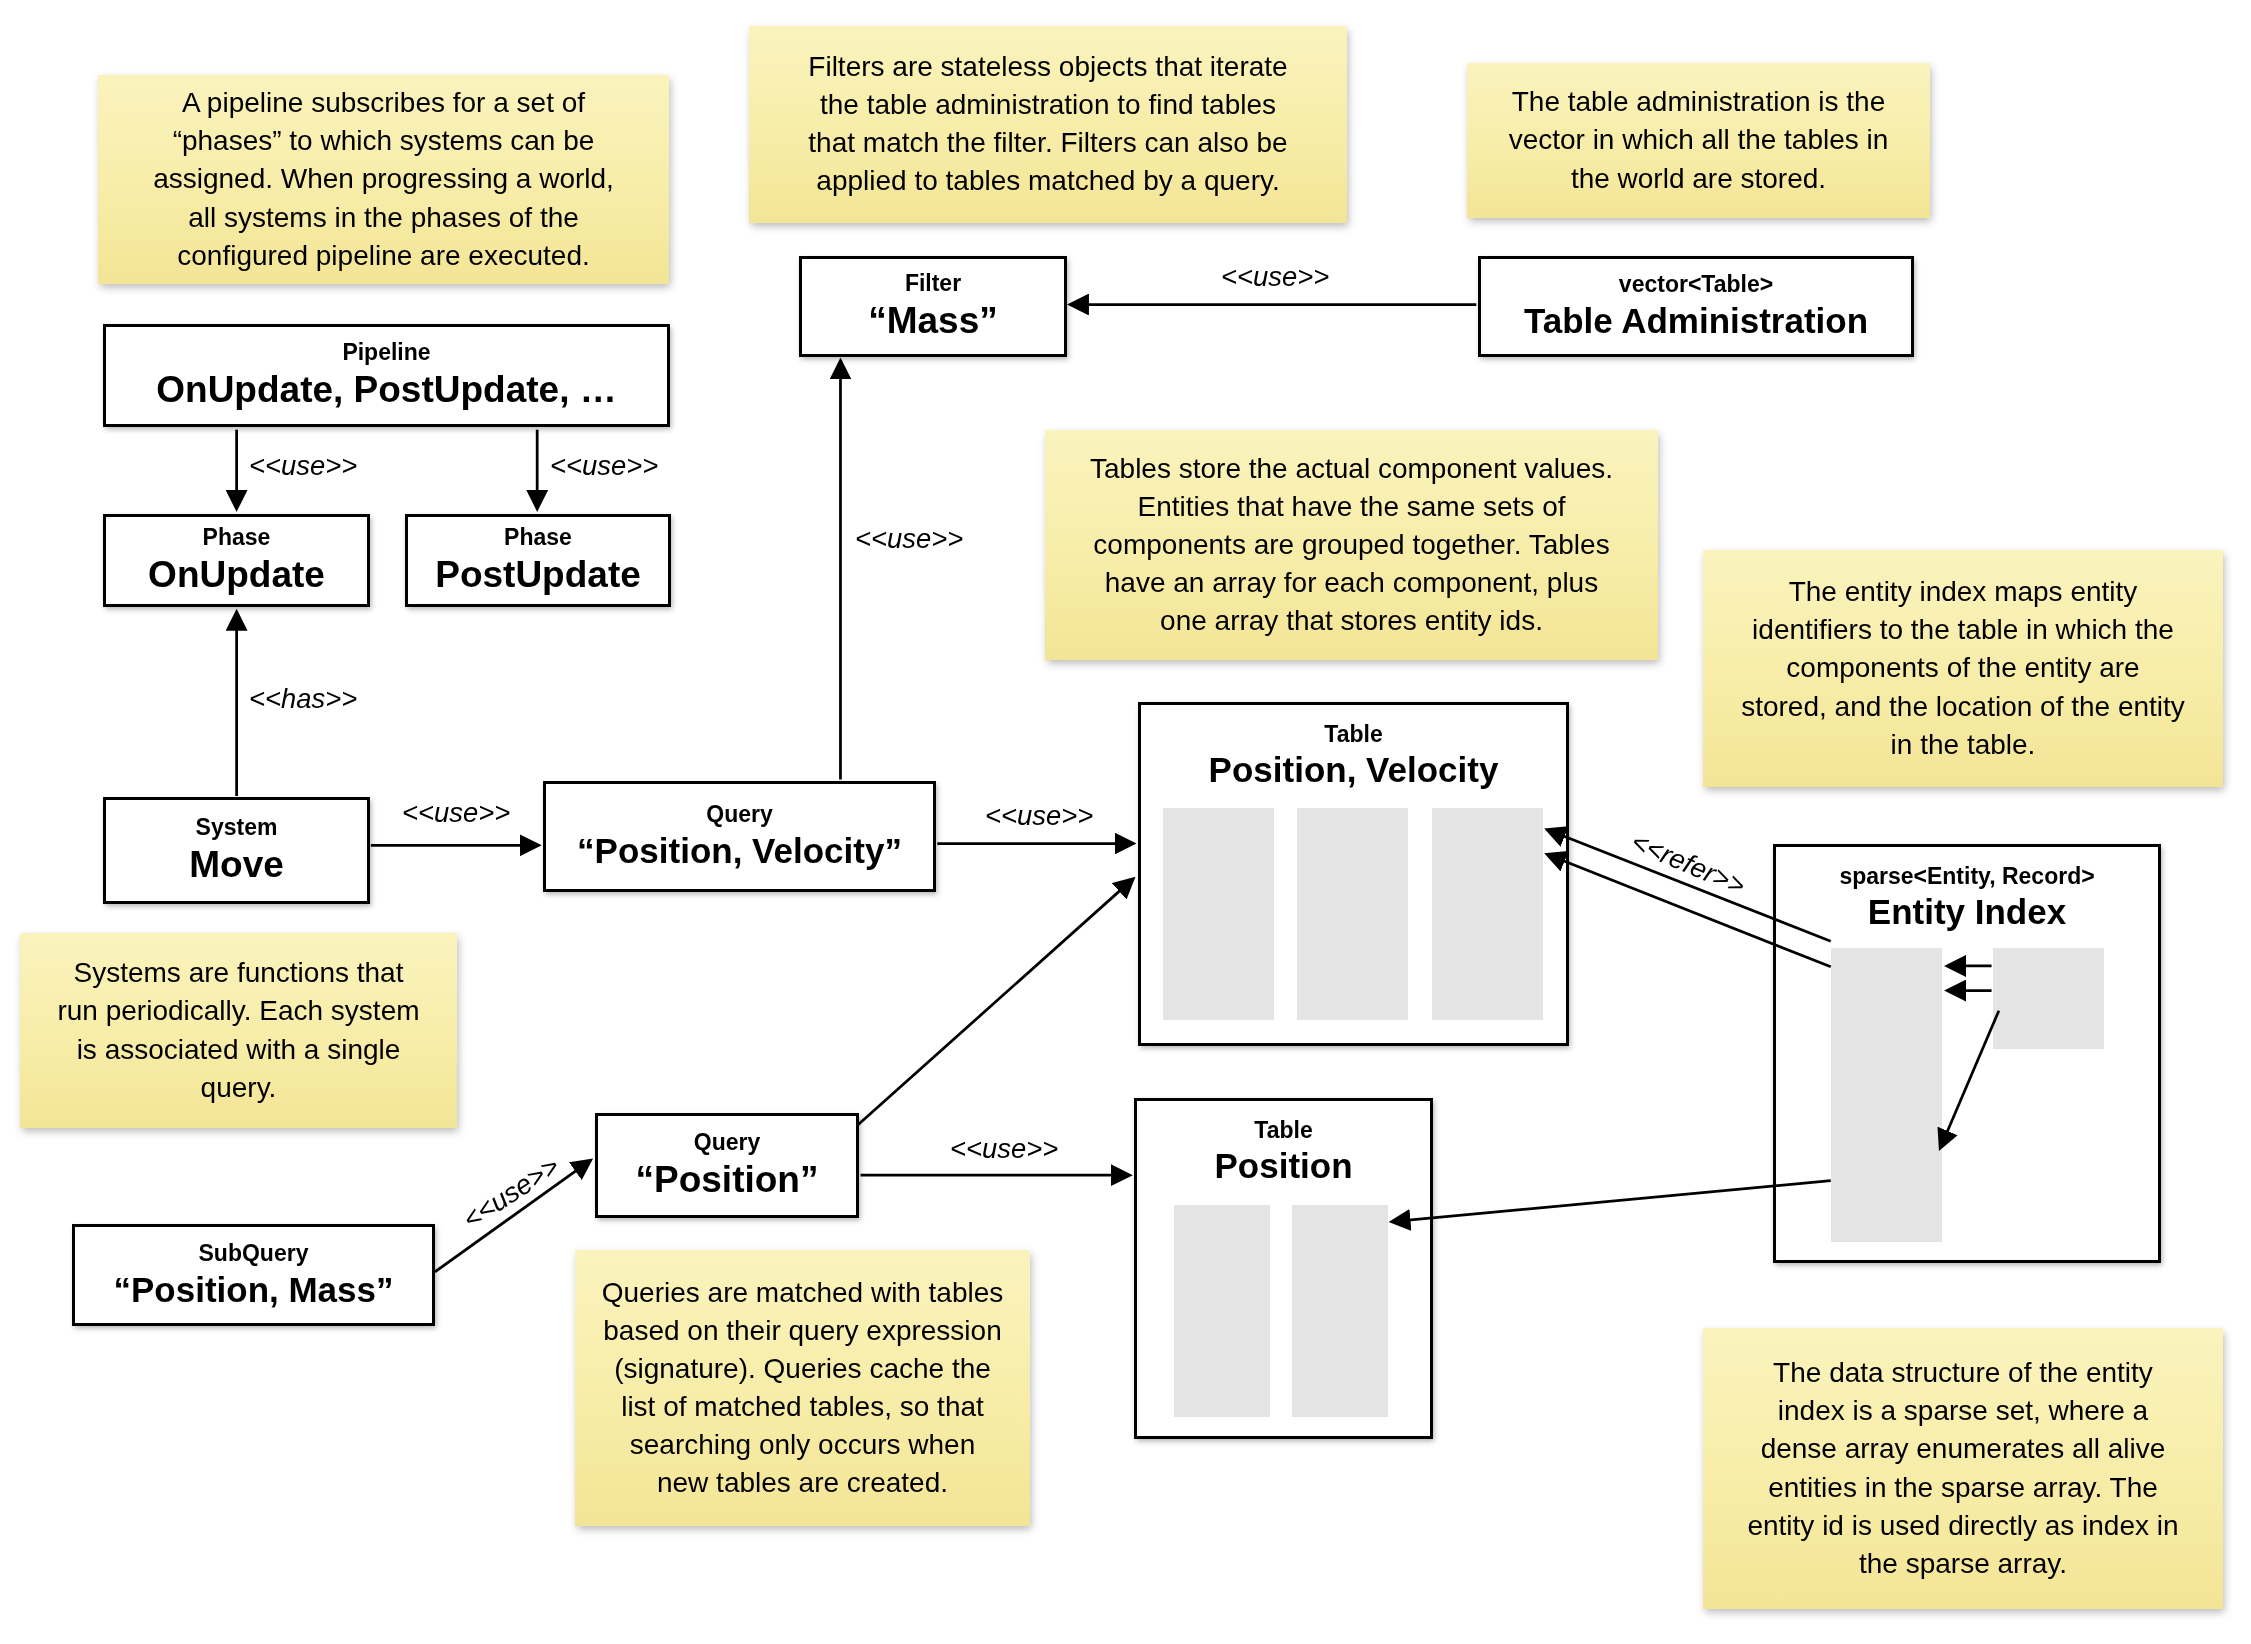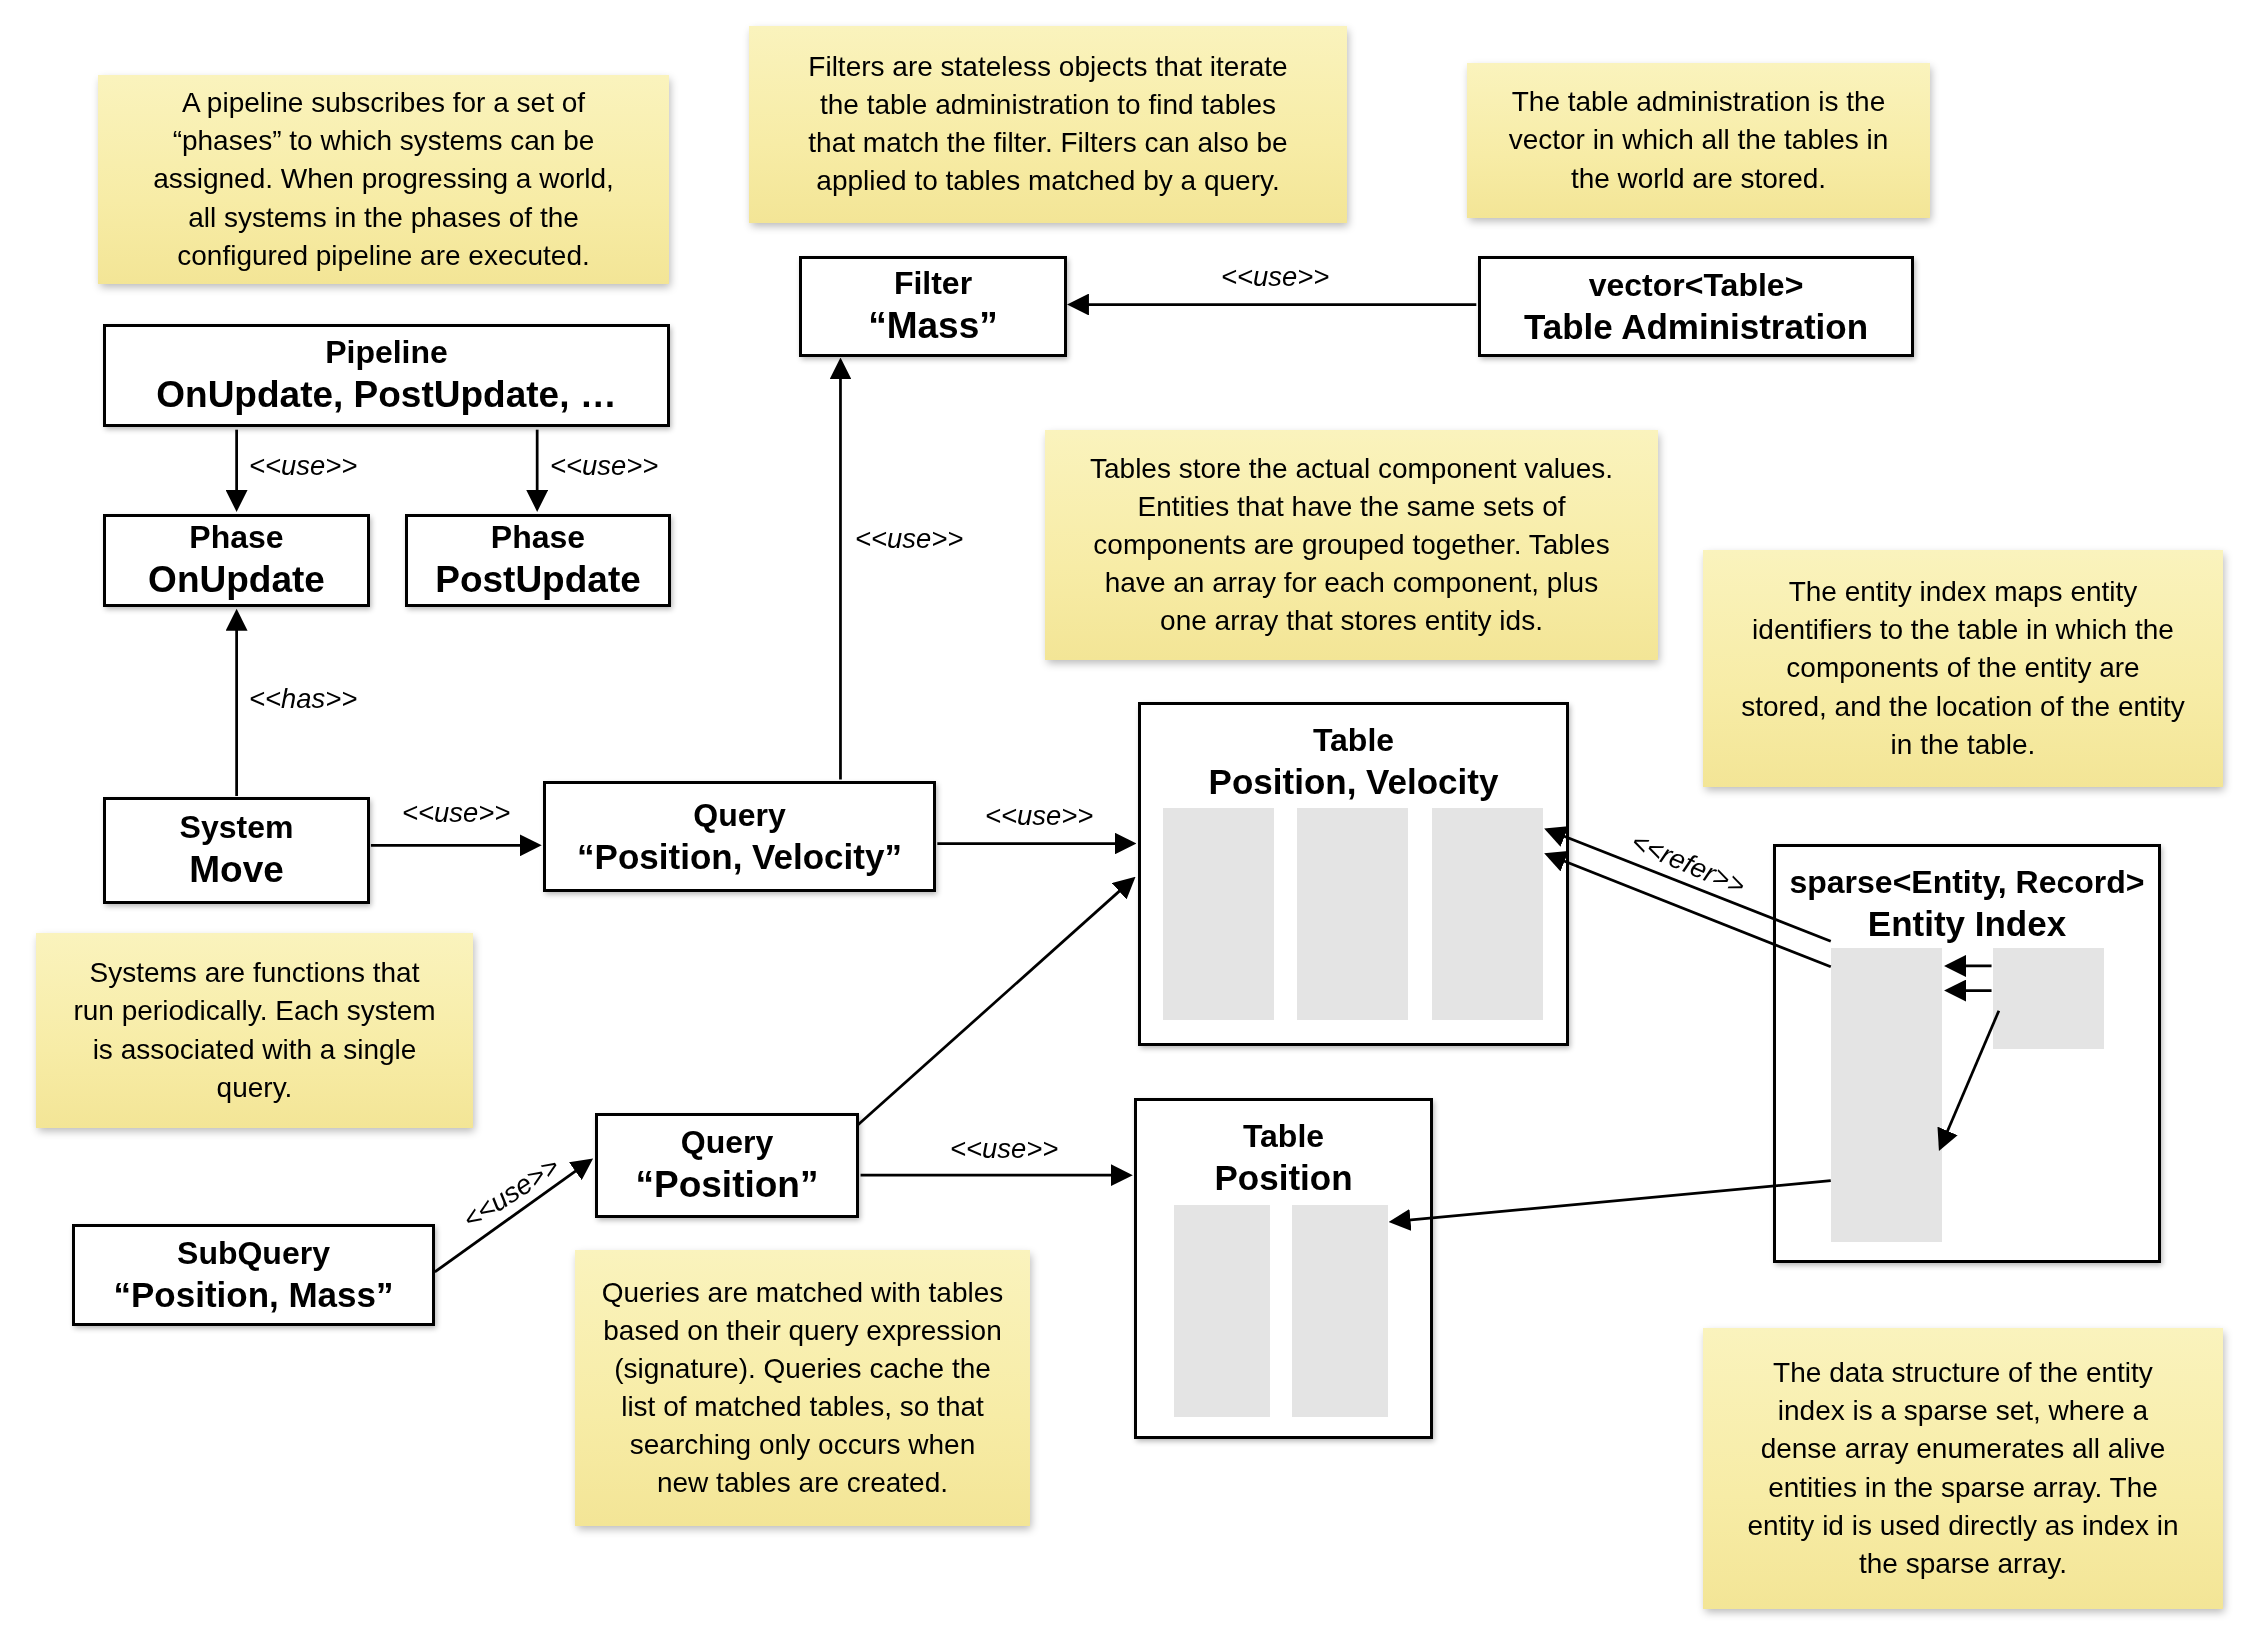--- a/index.html
+++ b/index.html
@@ -17,21 +17,21 @@
   }
 
   .uml-box{
     position:absolute;background:#fff;border:3.7px solid #000;
     box-sizing:border-box;display:flex;flex-direction:column;
     align-items:center;justify-content:center;text-align:center;
     box-shadow:1.8px 2.7px 5.5px rgba(0,0,0,0.30);
     z-index:1;
   }
   .uml-box.top-align{justify-content:flex-start;padding-top:14.6px;}
-  .uml-title{font-weight:bold;font-size:32px;line-height:1.25;}
+  .uml-title{font-weight:bold;font-size:23px;line-height:1.25;}
   .uml-body{font-weight:bold;font-size:35px;line-height:1.25;}
   .uml-body.big{font-size:37px;}
 
   .array-col{position:absolute;background:#e4e4e4;}
 
   .edge-label{
     position:absolute;font-size:27.4px;font-style:italic;
     white-space:nowrap;z-index:3;
   }
 
@@ -57,21 +57,21 @@
   <div class="note" style="left:1045px;top:430px;width:613px;height:230px;"><span>Tables store the actual component values.
 Entities that have the same sets of
 components are grouped together. Tables
 have an array for each component, plus
 one array that stores entity ids.</span></div>
   <div class="note" style="left:1703px;top:550px;width:520px;height:237px;"><span>The entity index maps entity
 identifiers to the table in which the
 components of the entity are
 stored, and the location of the entity
 in the table.</span></div>
-  <div class="note" style="left:36px;top:933px;width:437px;height:195px;"><span>Systems are functions that
+  <div class="note" style="left:20px;top:933px;width:437px;height:195px;"><span>Systems are functions that
 run periodically. Each system
 is associated with a single
 query.</span></div>
   <div class="note" style="left:575px;top:1250px;width:455px;height:276px;"><span>Queries are matched with tables
 based on their query expression
 (signature). Queries cache the
 list of matched tables, so that
 searching only occurs when
 new tables are created.</span></div>
   <div class="note" style="left:1703px;top:1328px;width:520px;height:281px;"><span>The data structure of the entity

